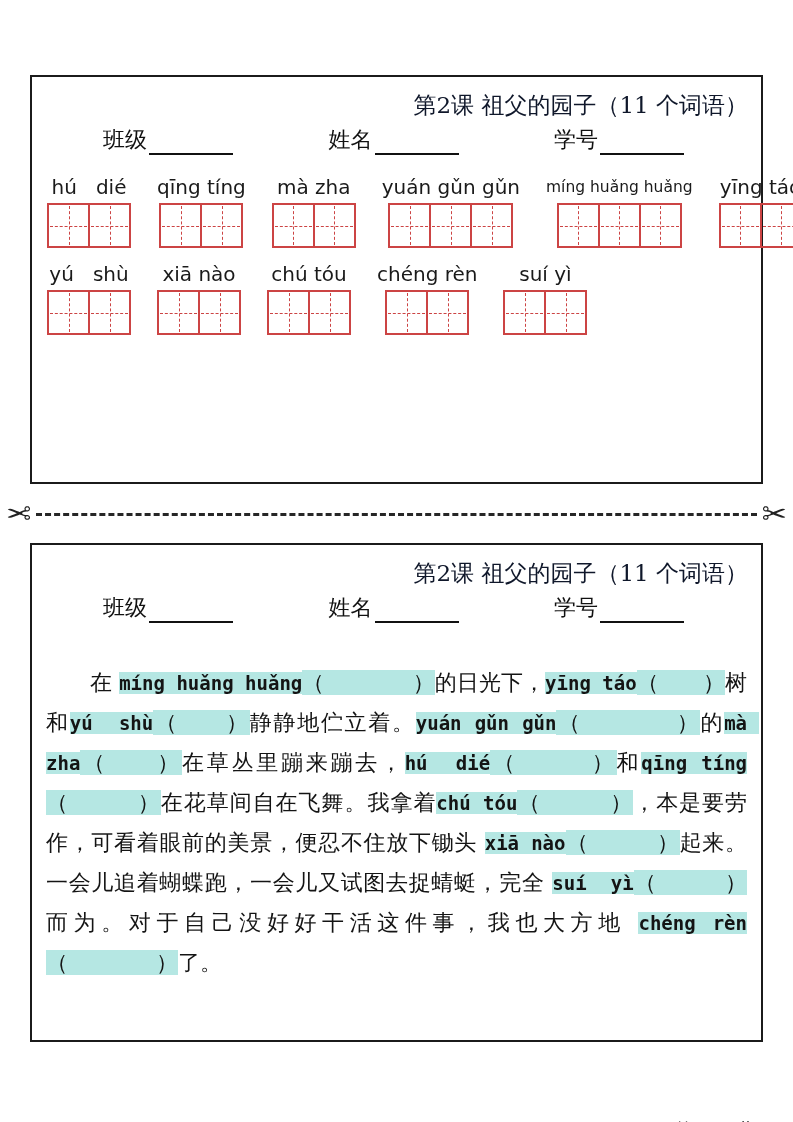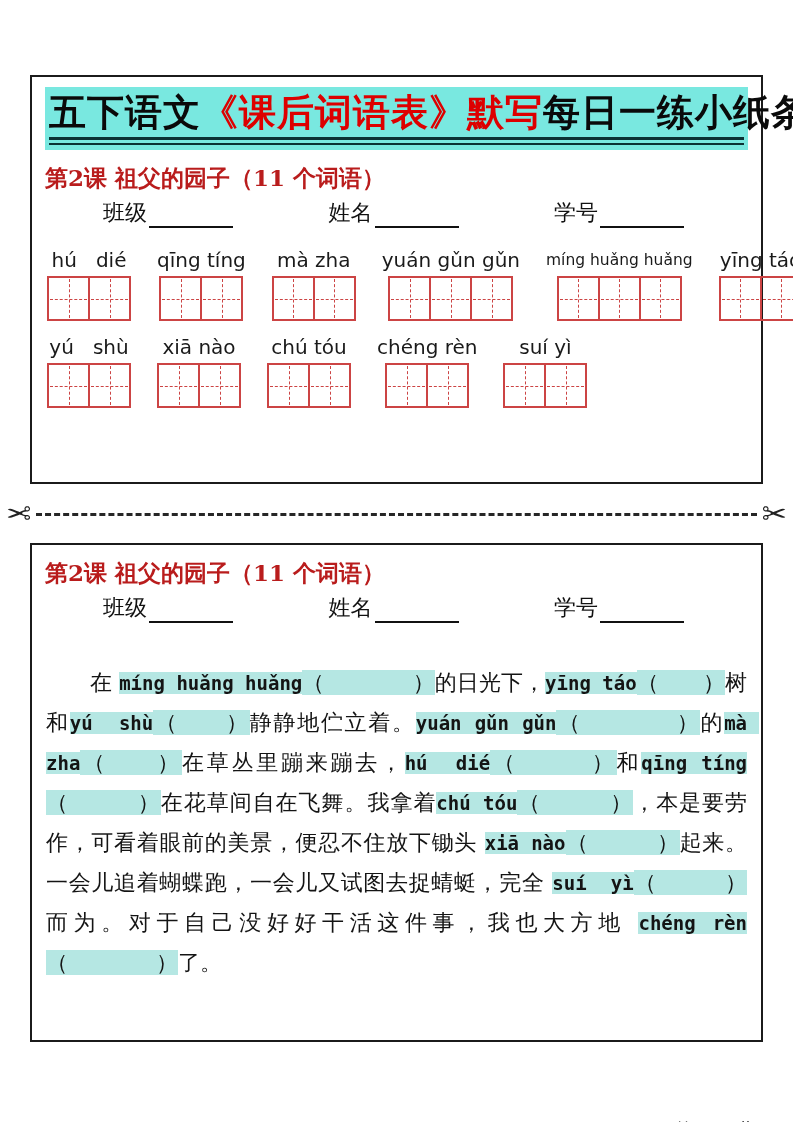--- a/index.html
+++ b/index.html
@@ -24,21 +24,21 @@
 
   .strip{margin-top:10px;background:var(--cyan);padding:3px 4px 5px;}
   .strip-text{
     text-align:center;font-size:37px;font-weight:bold;line-height:45px;
     letter-spacing:1px;font-family:"Liberation Serif",serif;color:#0a0a0a;
     white-space:nowrap;
   }
   .strip-text .red{color:var(--red);}
   .rule{height:3px;border-top:3px solid var(--rule);border-bottom:2px solid var(--rule);margin-top:2px;}
 
-  .subtitle{margin:13px 0 0;text-align:left;font-size:23px;font-weight:bold;color:#b91c1c;}
+  .subtitle{margin:13px 0 0;text-align:right;font-size:23px;font-weight:normal;color:#0f172a;}
 
   .fields{display:flex;justify-content:space-between;margin-top:4px;padding:0 64px 0 58px;font-size:22px;color:#111;}
   .field{display:flex;align-items:flex-end;}
   .field .line{display:inline-block;width:84px;height:24px;border-bottom:2px solid #111;margin-left:2px;}
 
   .word-row{display:flex;gap:26px;margin-top:14px;align-items:flex-end;padding-left:2px;}
   #wrow1{margin-top:20px;}
   .word{display:flex;flex-direction:column;}
   .py{
     font-family:"DejaVu Sans",sans-serif;font-size:20px;color:#1a1a1a;
@@ -70,24 +70,20 @@
     position:absolute;top:1118px;left:0;width:100%;text-align:right;
     font-size:17px;color:#222;font-family:"DejaVu Sans",sans-serif;
   }
 </style>
 </head>
 <body>
 
 <div>
 
   <section class="card" id="card1">
-    <div class="strip">
-      <div class="strip-text"><span>五下语文</span><span class="red">《课后词语表》默写</span><span>每日一练小纸条</span></div>
-      <div class="rule"></div>
-    </div>
     <h2 class="subtitle">第2课 祖父的园子（11 个词语）</h2>
     <div class="fields">
       <span class="field">
           <span>班级</span>
           <span class="line"></span>
         </span>
       <span class="field">
           <span>姓名</span>
           <span class="line"></span>
         </span>

